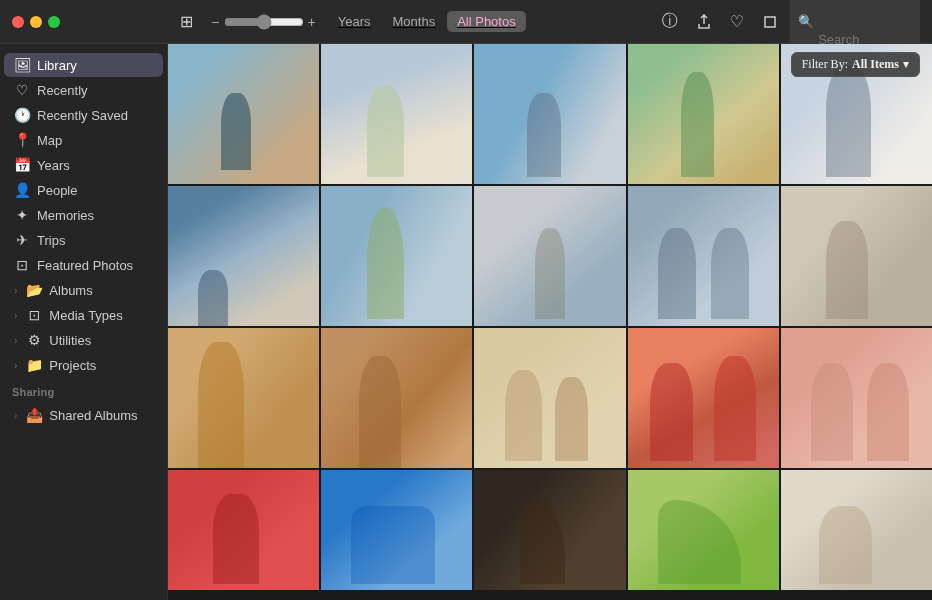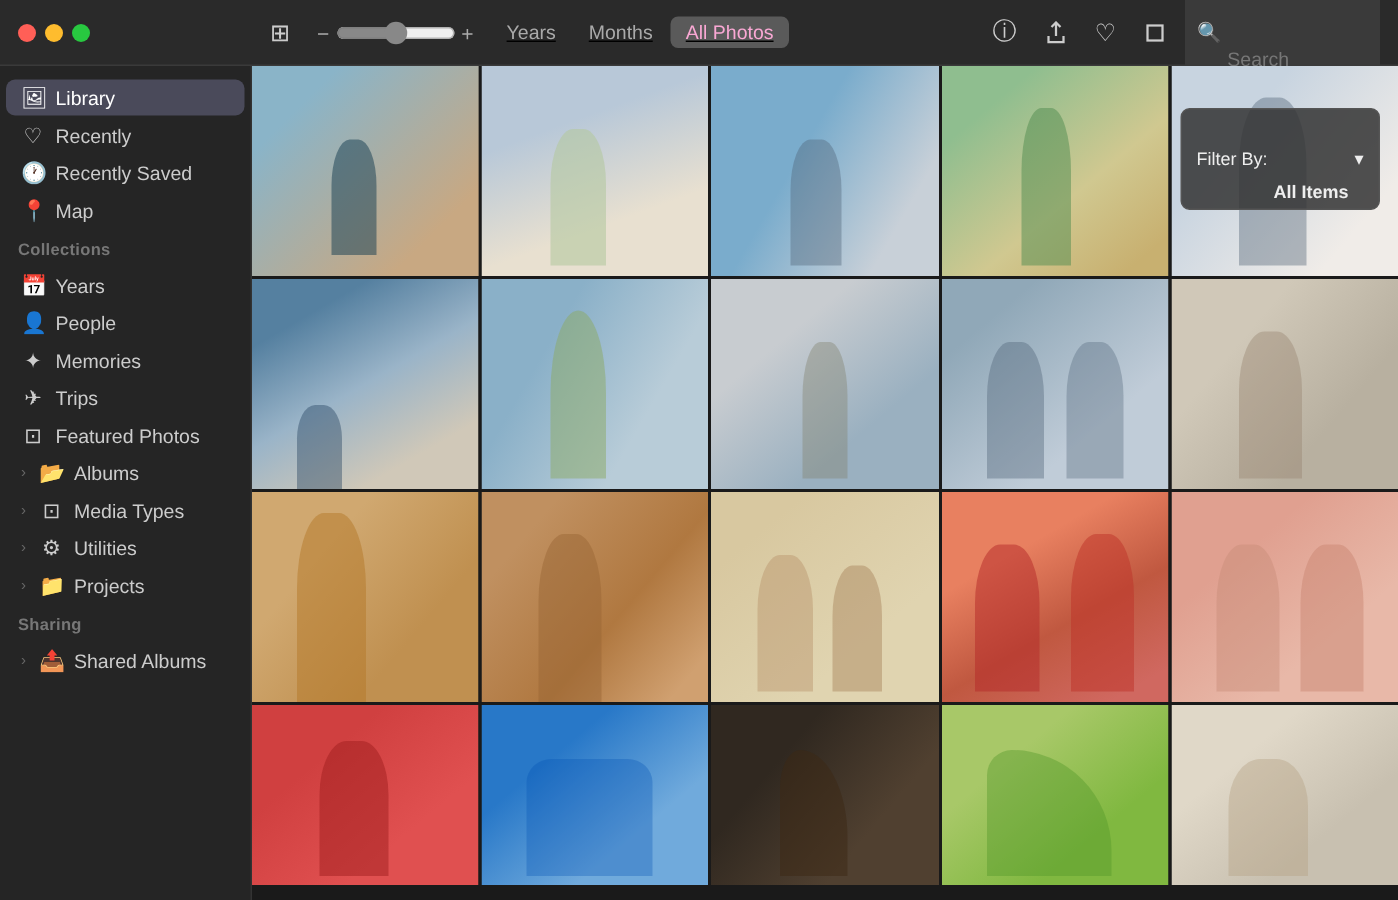--- a/index.html
+++ b/index.html
@@ -176,33 +176,34 @@
       text-shadow: 0 1px 3px rgba(0,0,0,0.7);
     }
     .photo-location {
       font-size: 14px;
       color: #ddd;
       text-shadow: 0 1px 3px rgba(0,0,0,0.7);
     }
 
     .filter-btn {
       position: absolute;
-      top: 28px;
+      top: 8px;
       right: 12px;
       z-index: 10;
       background: rgba(50,50,50,0.85);
       border: 1px solid #555;
       border-radius: 6px;
       color: #eee;
       font-size: 12px;
       padding: 4px 10px;
       cursor: pointer;
       display: flex;
       align-items: center;
       gap: 4px;
+      font-family: Liberation Serif, serif;
     }
 
     
     .p1 { background: linear-gradient(135deg, #8ab4c8 20%, #c8a882 80%); }
     .p2 { background: linear-gradient(160deg, #b8c8d8 30%, #e8e0d0 70%); }
     .p3 { background: linear-gradient(120deg, #7aaccc 40%, #c8d0d8 80%); }
     .p4 { background: linear-gradient(140deg, #8fbe8f 20%, #d0c890 60%, #c8b070 90%); }
     .p5 { background: linear-gradient(130deg, #c8d4e0 30%, #f0ece8 80%); }
     .p6 { background: linear-gradient(150deg, #5580a0 20%, #9ab4c8 50%, #d0c8b8 80%); }
     .p7 { background: linear-gradient(120deg, #8ab0c8 30%, #b8ccd8 70%); }
@@ -300,21 +301,20 @@
     </div>
     <div class="sidebar-item">
       <span class="item-icon">🕐</span>
       <span>Recently Saved</span>
     </div>
     <div class="sidebar-item">
       <span class="item-icon">📍</span>
       <span>Map</span>
     </div>
 
-    <div class="sidebar-section-label">Collections</div>
 
     <div class="sidebar-item">
       <span class="item-icon">📅</span>
       <span>Years</span>
     </div>
     <div class="sidebar-item">
       <span class="item-icon">👤</span>
       <span>People</span>
     </div>
     <div class="sidebar-item">
@@ -363,21 +363,21 @@
   <div class="content">
     <div class="content-inner">
 
       <div class="header-overlay">
         <div>
         </div>
       </div>
 
       <button class="filter-btn">
         <span>Filter By:</span>
-        <span style="font-weight:600;margin-top:44px;">All Items</span>
+        <span style="font-weight:600;">All Items</span>
         <span>▾</span>
       </button>
 
       <div style="display:grid;grid-template-columns:1fr 1fr 1fr 1fr 1fr;grid-template-rows:140px;gap:2px;">
         <div class="cell p1" style="grid-column:1;grid-row:1;">
           <div class="cell-inner p1" style="height:100%;position:relative;">
             <div style="position:absolute;bottom:10%;left:35%;width:20%;height:55%;background:rgba(20,60,80,0.5);border-radius:40% 40% 0 0;"></div>
           </div>
         </div>
         <div class="cell" style="grid-column:2;grid-row:1;">

